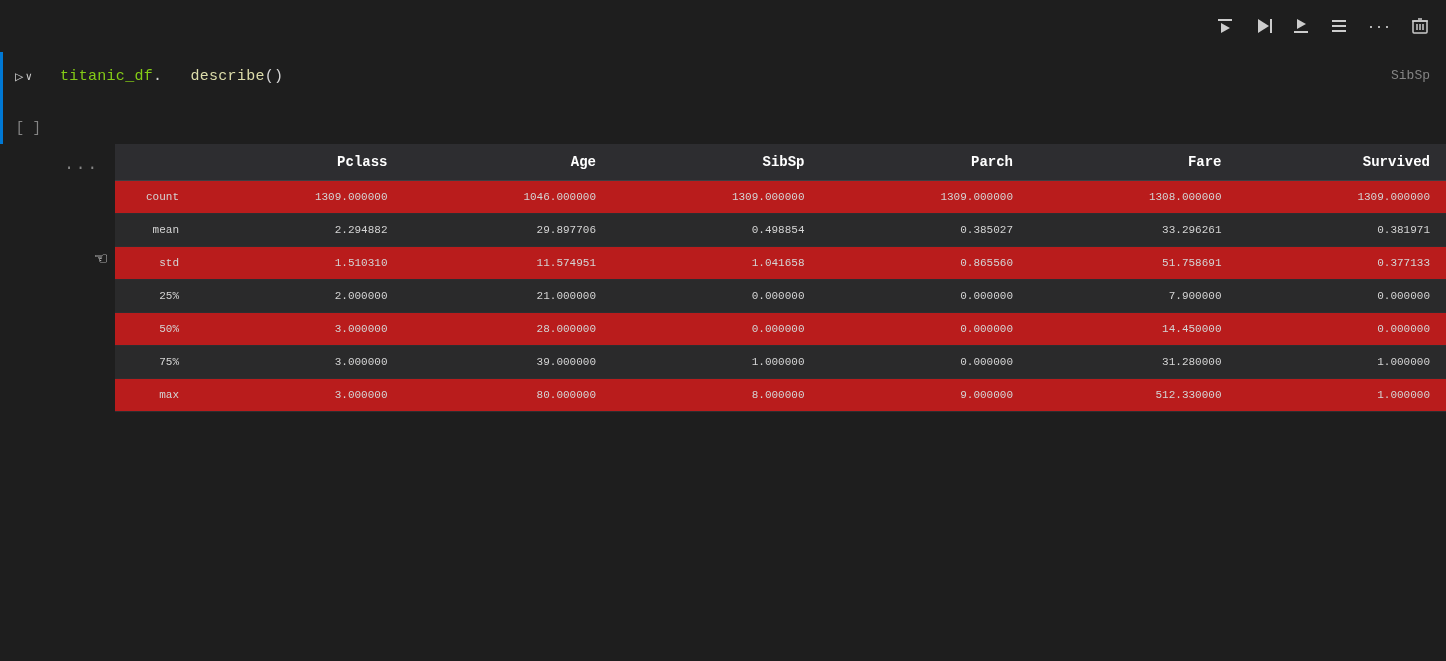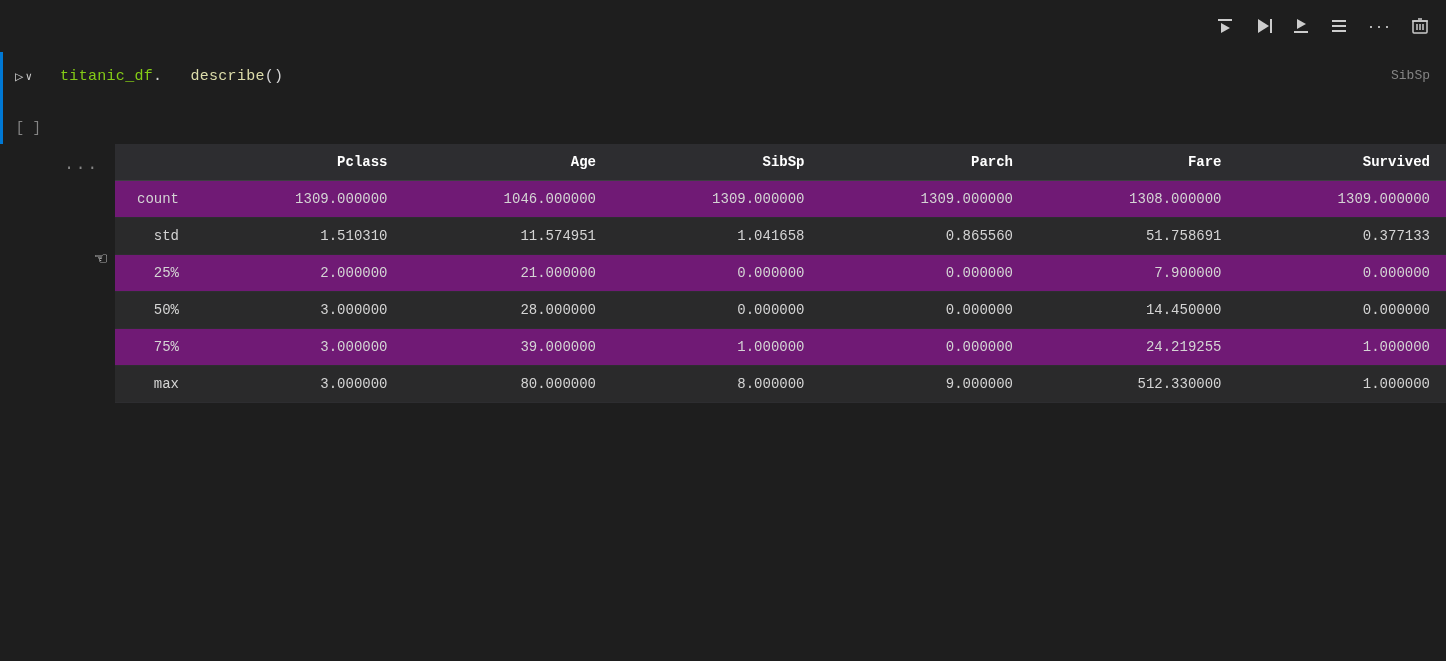--- a/index.html
+++ b/index.html
@@ -125,21 +125,21 @@
     }
 
     .table-container {
       flex: 1;
       overflow: hidden;
     }
 
     table {
       width: 100%;
       border-collapse: collapse;
-      background-color: #701a75;
+      background-color: #b91c1c;
       color: #d4d4d4;
       font-size: 14px;
     }
 
     thead tr {
       background-color: #2d2d30;
       border-bottom: 1px solid #3e3e42;
     }
 
     thead th {
@@ -159,21 +159,21 @@
       border-bottom: 1px solid #2d2d30;
     }
 
     tbody tr:nth-child(even) {
       background-color: #2a2a2b;
     }
 
     tbody td {
       padding: 10px 16px;
       text-align: right;
-      font-size: 14px;
+      font-size: 11px;
       color: #d4d4d4;
     }
 
     tbody td:first-child {
       text-align: right;
       color: #d4d4d4;
       font-weight: normal;
     }
   </style>
 </head>
@@ -261,20 +261,29 @@
         <tr>
               <td>count</td>
               <td>1309.000000</td>
               <td>1046.000000</td>
               <td>1309.000000</td>
               <td>1309.000000</td>
               <td>1308.000000</td>
               <td>1309.000000</td>
             </tr>
             <tr>
+              <td>mean</td>
+              <td>2.294882</td>
+              <td>29.897706</td>
+              <td>0.498854</td>
+              <td>0.385027</td>
+              <td>33.296261</td>
+              <td>0.381971</td>
+            </tr>
+            <tr>
               <td>std</td>
               <td>1.510310</td>
               <td>11.574951</td>
               <td>1.041658</td>
               <td>0.865560</td>
               <td>51.758691</td>
               <td>0.377133</td>
             </tr>
             <tr>
               <td>25%</td>
@@ -293,21 +302,21 @@
               <td>0.000000</td>
               <td>14.450000</td>
               <td>0.000000</td>
             </tr>
             <tr>
               <td>75%</td>
               <td>3.000000</td>
               <td>39.000000</td>
               <td>1.000000</td>
               <td>0.000000</td>
-              <td>24.219255</td>
+              <td>31.280000</td>
               <td>1.000000</td>
             </tr>
             <tr>
               <td>max</td>
               <td>3.000000</td>
               <td>80.000000</td>
               <td>8.000000</td>
               <td>9.000000</td>
               <td>512.330000</td>
               <td>1.000000</td>

